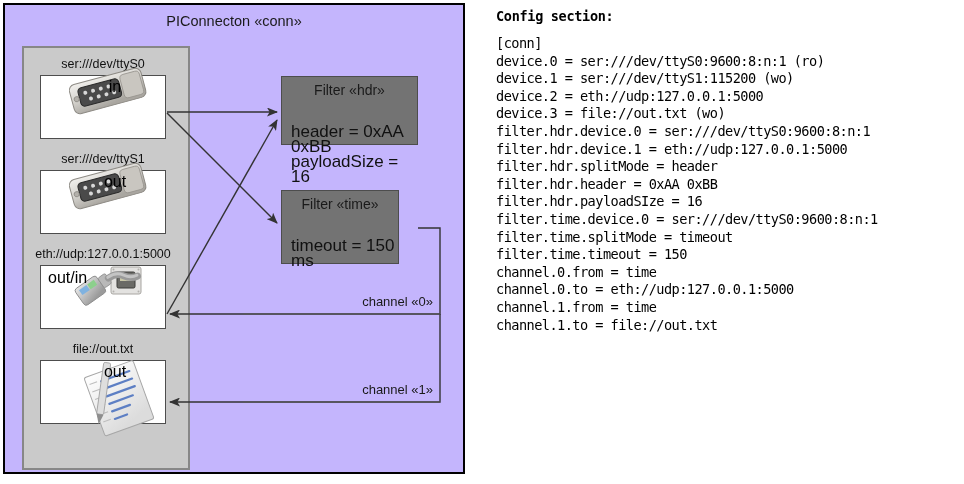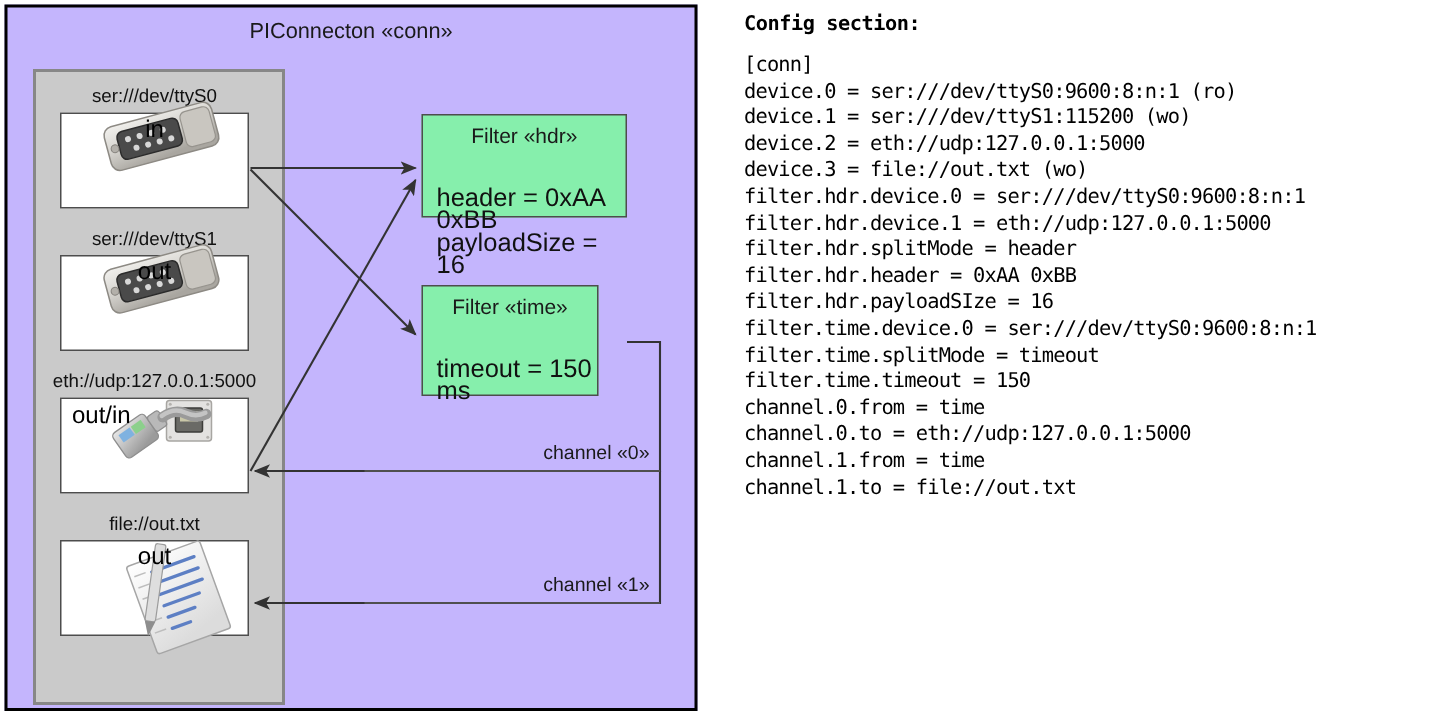--- a/index.html
+++ b/index.html
@@ -24,25 +24,25 @@
 
   
   .node{position:absolute;}
   .node-label{position:absolute;left:0;top:0;width:100%;text-align:center;
               font-size:12.5px;color:#111;white-space:nowrap;}
   .node-label.wide{left:-16px;width:calc(100% + 32px);}
   .node-box{position:absolute;top:18px;left:0;width:100%;height:64px;
             background:#ffffff;border:1.5px solid #4d4d4d;box-sizing:border-box;
             overflow:hidden;}
   .node-dir{position:absolute;font-size:16px;color:#000;z-index:3;}
-  .dir-center{left:0;top:2px;width:100%;text-align:center;}
+  .dir-center{left:0;top:2px;width:100%;text-align:center;padding-left:12px;}
   .dir-left{left:7px;top:3px;}
 
   
-  .filter-box{position:absolute;background:#86efac;border:1.5px solid #4d4d4d;
+  .filter-box{position:absolute;background:#737373;border:1.5px solid #4d4d4d;
               box-sizing:border-box;}
   .filter-title{position:absolute;left:0;top:5px;width:100%;text-align:center;
                 font-size:14px;color:#1a1a1a;}
   .filter-attrs{position:absolute;left:9px;top:47px;font-size:17px;
                 color:#111;line-height:15px;}
 
   
   .channel-label{position:absolute;font-size:13px;color:#1a1a1a;text-align:right;}
 
   

